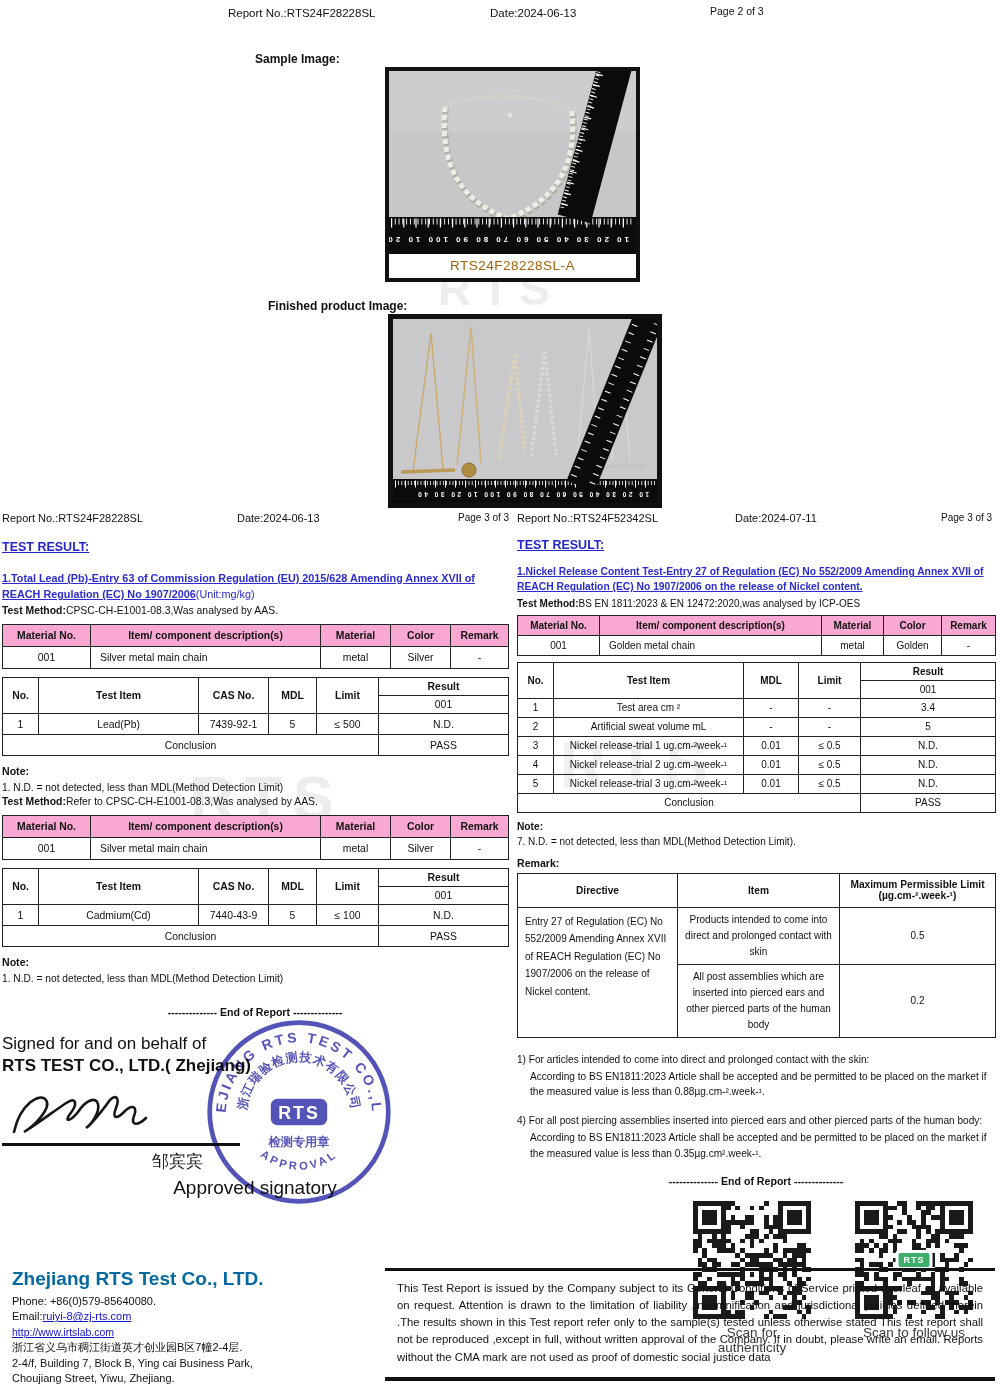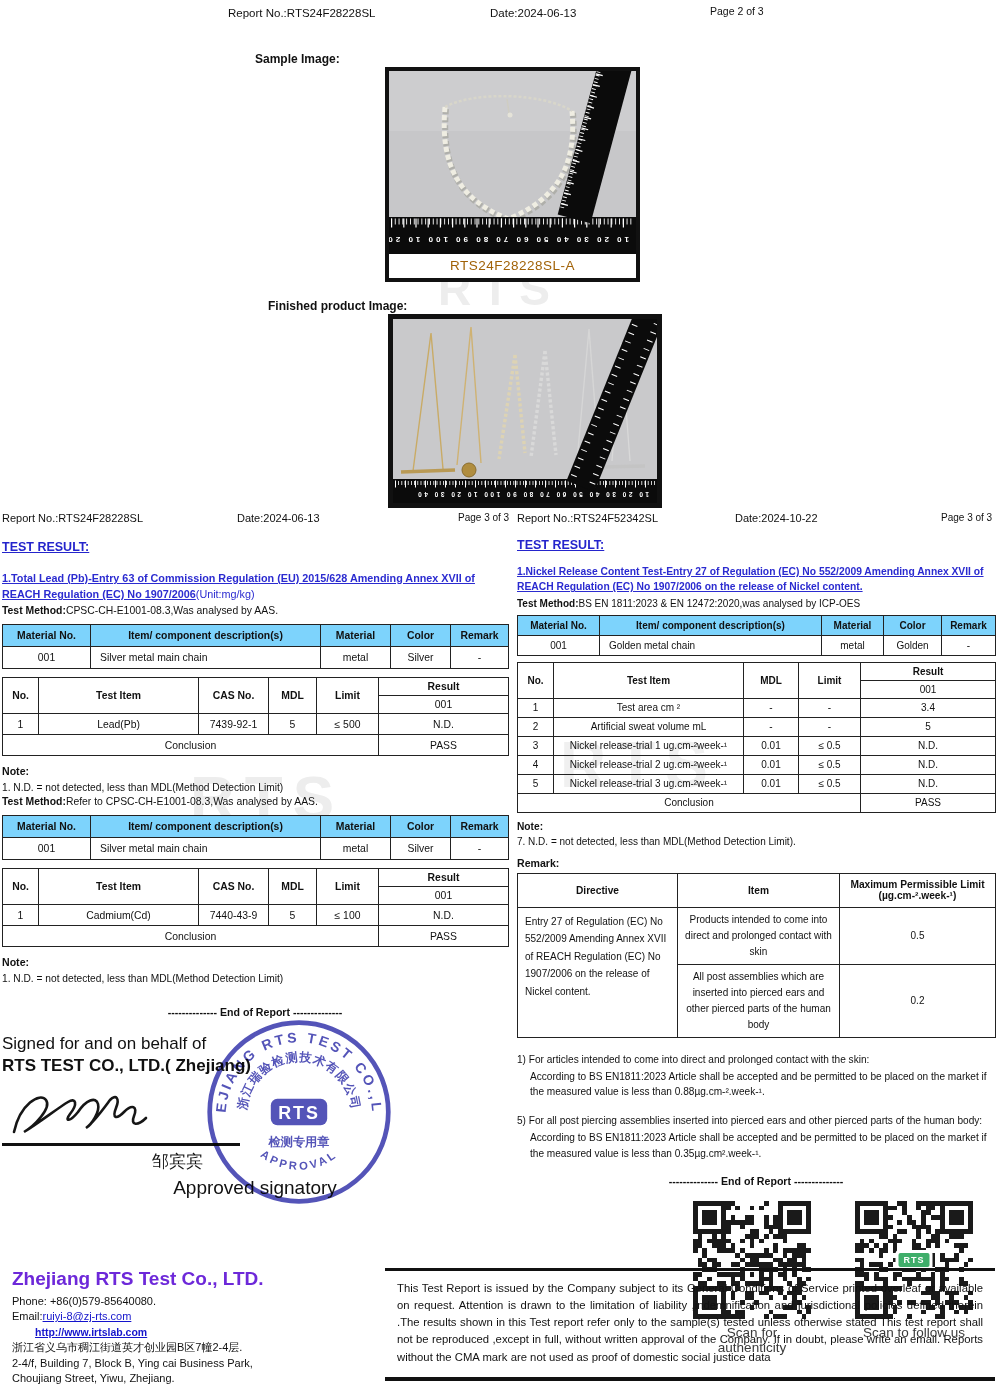--- a/index.html
+++ b/index.html
@@ -20,21 +20,21 @@
   .testresult{margin-top:15px;font-size:12.5px;font-weight:bold;color:#2424cc;text-decoration:underline;}
   .sechead{margin-top:16px;font-size:10.8px;line-height:1.5;color:#2b2bd0;}
   .sechead .bold{font-weight:bold;text-decoration:underline;}
   .method{margin-top:3px;font-size:10.4px;}
   .method b{font-weight:bold;}
   table{border-collapse:collapse;table-layout:fixed;margin-top:8px;background:transparent;}
   table,td,th{border:1px solid #222;}
   table{border-width:1.6px;}
   th,td{font-size:10.4px;text-align:center;padding:3px 2px;overflow:hidden;}
   th{font-weight:bold;}
-  .gray th{background:#7dd3fc;}
+  .gray th{background:#f9a8d4;}
   .desc{text-align:left;padding-left:9px;}
   .note-label{margin-top:9px;font-size:10.6px;font-weight:bold;}
   .note-text{margin-top:5px;font-size:10.2px;}
   .eor{margin-top:22px;text-align:center;font-size:10.6px;font-weight:bold;}
   
   .signblock{margin-top:16px;position:relative;font-size:17px;}
   .signline2{font-weight:bold;margin-top:2px;}
   .sig-svg{margin:6px 0 0 4px;}
   .sig-rule{width:238px;height:2.4px;background:#111;margin-top:-6px;}
   .sign-cn{font-size:17px;margin:4px 0 0 150px;}
@@ -49,21 +49,21 @@
   .qr-unit{width:118px;text-align:center;}
   .qr-box{position:relative;width:118px;height:118px;}
   .qr-box svg{width:100%;height:100%;fill:#1a1a1a;}
   .qr-logo{position:absolute;left:50%;top:50%;transform:translate(-50%,-50%);
            background:#fff;border-radius:4px;padding:3px;}
   .qr-logo span{display:block;background:#3fae6a;color:#fff;font-size:9px;font-weight:bold;
                 padding:2px 5px;border-radius:2px;letter-spacing:1px;}
   .qr-cap{margin-top:6px;font-size:13.5px;color:#3a3a3a;}
   
   .company{position:absolute;left:12px;top:1268px;width:360px;z-index:1;}
-  .company h1{margin:0 0 4px;font-size:19px;font-weight:bold;color:#6d28d9;}
+  .company h1{margin:0 0 4px;font-size:19px;font-weight:bold;color:#0369a1;}
   .company div{font-size:11px;line-height:1.4;}
   .company a{color:#1414cc;text-decoration:underline;}
   .cn-addr{font-size:10px;}
   .disclaimer{position:absolute;left:385px;top:1268px;width:610px;box-sizing:border-box;
               border-top:3.5px solid #111;border-bottom:4px solid #111;
               padding:9px 12px 11px;font-size:11.3px;line-height:1.52;text-align:justify;z-index:1;}
 </style>
 </head>
 <body>
 
@@ -321,21 +321,21 @@
         <text fill="#3c3cae" font-size="12" font-weight="bold" letter-spacing="3">
           <textPath href="#arcBot" startOffset="50%" text-anchor="middle">APPROVAL</textPath>
         </text>
       </svg>
     </div>
   </div>
 
   <div class="col" style="left:517px;width:478px;">
     <div class="col-hdr">
       <span style="left:0;">Report No.:RTS24F52342SL</span>
-      <span style="left:218px;">Date:2024-10-22</span>
+      <span style="left:218px;">Date:2024-07-11</span>
       <span style="left:424px;font-size:10px;">Page 3 of 3</span>
     </div>
 
     <div class="testresult" style="margin-top:13px;">TEST RESULT:</div>
 
     <div class="sechead" style="margin-top:12px;font-size:10.3px;">
       <span class="bold">1.Nickel Release Content Test-Entry 27 of Regulation (EC) No 552/2009 Amending Annex XVII of REACH Regulation (EC) No 1907/2006 on the release of Nickel content.</span>
     </div>
     <div class="method" style="font-size:10px;">
       <b>Test Method:</b><span>BS EN 1811:2023 &amp; EN 12472:2020,was analysed by ICP-OES</span>
@@ -451,21 +451,21 @@
       </tr>
       <tr style="height:54px;">
         <td style="font-size:10px;line-height:1.6;padding:4px 6px;">All post assemblies which are inserted into pierced ears and other pierced parts of the human body</td>
         <td style="font-size:10px;">0.2</td>
       </tr>
     </tbody>
       </table>
 
     <div class="fnote">1) For articles intended to come into direct and prolonged contact with the skin:</div>
     <div class="fnote indent">According to BS EN1811:2023 Article shall be accepted and be permitted to be placed on the market if the measured value is less than 0.88µg.cm-².week-¹.</div>
-    <div class="fnote">5) For all post piercing assemblies inserted into pierced ears and other pierced parts of the human body:</div>
+    <div class="fnote">4) For all post piercing assemblies inserted into pierced ears and other pierced parts of the human body:</div>
     <div class="fnote indent">According to BS EN1811:2023 Article shall be accepted and be permitted to be placed on the market if the measured value is less than 0.35µg.cm².week-¹.</div>
 
     <div class="eor" style="margin-top:14px;">-------------- End of Report --------------</div>
 
     <div class="qr-row">
       <div class="qr-unit">
         <div class="qr-box"><svg viewBox="0 0 25 25" shape-rendering="crispEdges">
               <rect x="0" y="0" width="1" height="1"></rect>
               <rect x="1" y="0" width="1" height="1"></rect>
               <rect x="2" y="0" width="1" height="1"></rect>
@@ -1093,21 +1093,21 @@
       </div>
     </div>
   </div>
 
   <div class="company">
     <h1>Zhejiang RTS Test Co., LTD.</h1>
     <div>Phone: +86(0)579-85640080.</div>
     <div>
       <span>Email:</span><a href="#">ruiyi-8@zj-rts.com</a>
     </div>
-    <div><a href="#" style="font-weight:bold;font-size:10.5px;margin-left:23px;">http://www.irtslab.com</a></div>
+    <div><a href="#" style="font-weight:normal;font-size:10.5px;">http://www.irtslab.com</a></div>
     <div class="cn-addr">浙江省义乌市稠江街道英才创业园B区7幢2-4层.</div>
     <div>2-4/f, Building 7, Block B, Ying cai Business Park,</div>
     <div>Choujiang Street, Yiwu, Zhejiang.</div>
   </div>
 
   <div class="disclaimer">
     <span>This Test Report is issued by the Company subject to its General Conditions of Service printed overleaf or available on request. Attention is drawn to the limitation of liability ,indemnification and jurisdictional policies defined therein .The results shown in this Test report refer only to the sample(s) tested unless otherwise stated This test report shall not be reproduced ,except in full, without written approval of the Company. If in doubt, please write an email. Reports without the CMA mark are not used as proof of domestic social justice data</span>
   </div>
 
 </div>

